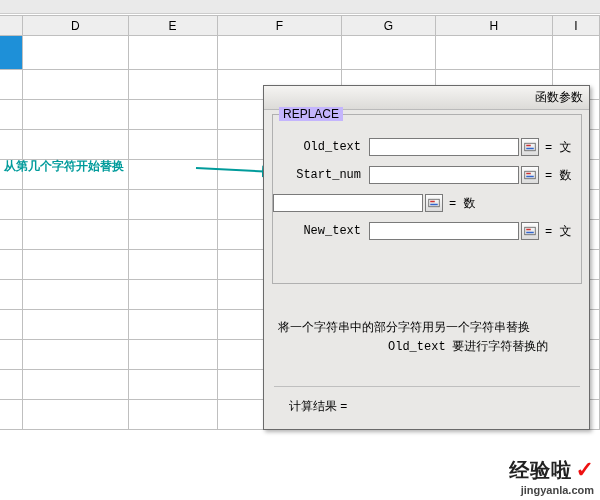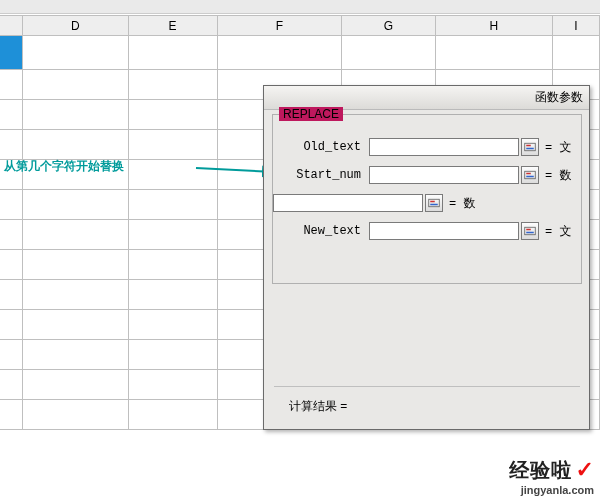--- a/index.html
+++ b/index.html
@@ -28,21 +28,21 @@
   .anno-pink { color: #e83cc0; }
   .anno-red  { color: #ff2a2a; }
   .anno-blue { color: #2a4cff; }
 
   
   .dialog { position: absolute; left: 263px; top: 85px; width: 327px; height: 345px;
             background: #e9e8e6; border: 1px solid #6a6a6a; box-shadow: 2px 2px 4px rgba(0,0,0,.3); }
   .title { background: linear-gradient(#f5f4f2,#dcdbd8); border-bottom: 1px solid #bababa; padding: 3px 6px; font-size: 12px; text-align: right; }
   .grp { position: absolute; left: 8px; top: 28px; width: 310px; height: 170px;
           border: 1px solid #b0b0b0; }
-  .grp-label { position: absolute; left: 6px; top: -8px; background: #be185d; padding: 0 4px; font-size: 12px; }
+  .grp-label { position: absolute; left: 6px; top: -8px; background: #c4b5fd; padding: 0 4px; font-size: 12px; }
   .param-row { display: flex; align-items: center; height: 28px; }
   .param-label { width: 96px; text-align: right; padding-right: 8px; font-family: "Courier New", monospace; }
   .param-input { width: 150px; height: 18px; border: 1px solid #7a7a7a; background: #fff; font-family: "Courier New", monospace; padding: 0 2px; }
   .param-btn { width: 18px; height: 18px; border: 1px solid #7a7a7a; margin-left: 2px;
                background: linear-gradient(#fdfdfd,#dcdcdc); display:flex; align-items:center; justify-content:center; }
   .param-btn svg { width:12px; height:12px; }
   .eq { margin-left: 6px; font-family: "Courier New", monospace; }
   .params { padding: 18px 0 0 0; }
 
   .desc { position: absolute; left: 14px; top: 232px; width: 300px; font-size: 12px; line-height: 1.6; }
@@ -276,20 +276,27 @@
             <svg viewBox="0 0 16 16">
               <rect x="1" y="3" width="14" height="10" fill="none" stroke="#555"></rect>
               <rect x="3" y="5" width="6" height="2" fill="#c33"></rect>
               <rect x="3" y="9" width="10" height="2" fill="#36c"></rect>
             </svg>
           </span>
           <span class="eq">=  文</span>
         </div>
       </div>
   </div>
+  <div class="desc">
+    <span>将一个字符串中的部分字符用另一个字符串替换</span>
+    <span class="sub">
+      <span style="font-family:'Courier New',monospace;">Old_text</span>
+      &nbsp;<span>要进行字符替换的</span>
+    </span>
+  </div>
   <div class="hr"></div>
   <div class="result">计算结果 =</div>
 </div>
 
 <div class="logo">
   <span class="cn">经验啦</span>
   <span class="check">✓</span>
   <span class="dom">jingyanla.com</span>
 </div>
 

